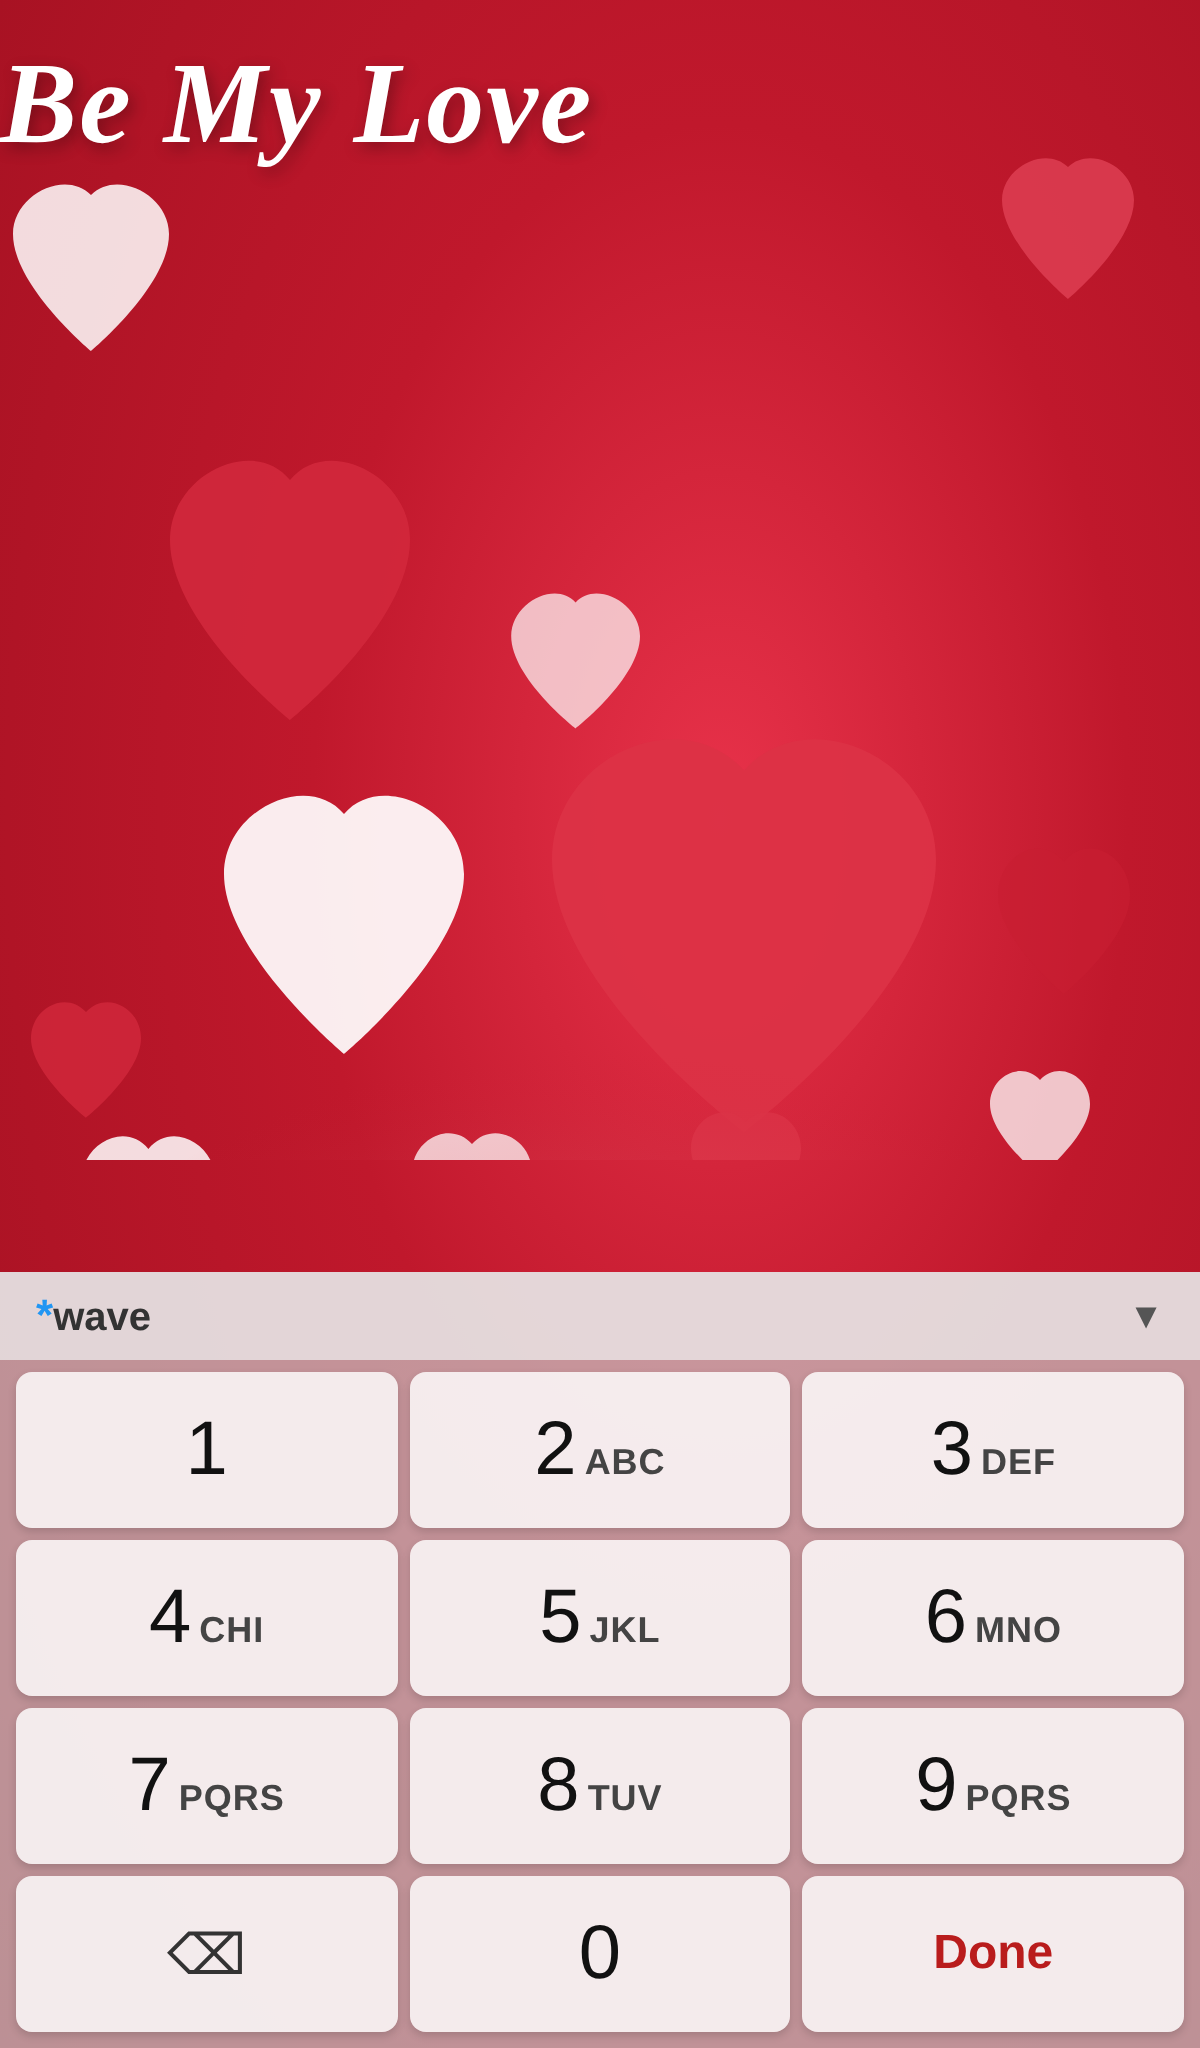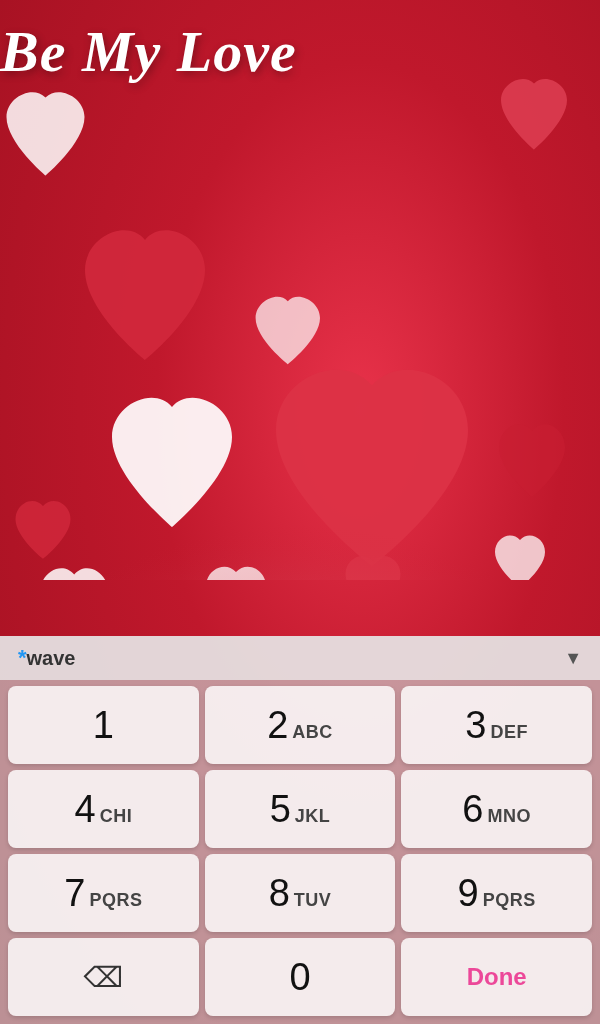--- a/index.html
+++ b/index.html
@@ -251,17 +251,17 @@
         <span style="font-size:28px;color:#333;">⌫</span>
       </div>
     </div>
     <div class="key">
       <div class="key-content">
         <span class="key-number">0</span>
       </div>
     </div>
     <div class="key">
       <div class="key-content key-done">
-        <span style="font-size:24px;font-weight:bold;color:#ec4899;">Done</span>
+        <span style="font-size:24px;font-weight:bold;color:#b91c1c;">Done</span>
       </div>
     </div>
   </div>
 </div>
 
 </body></html>

